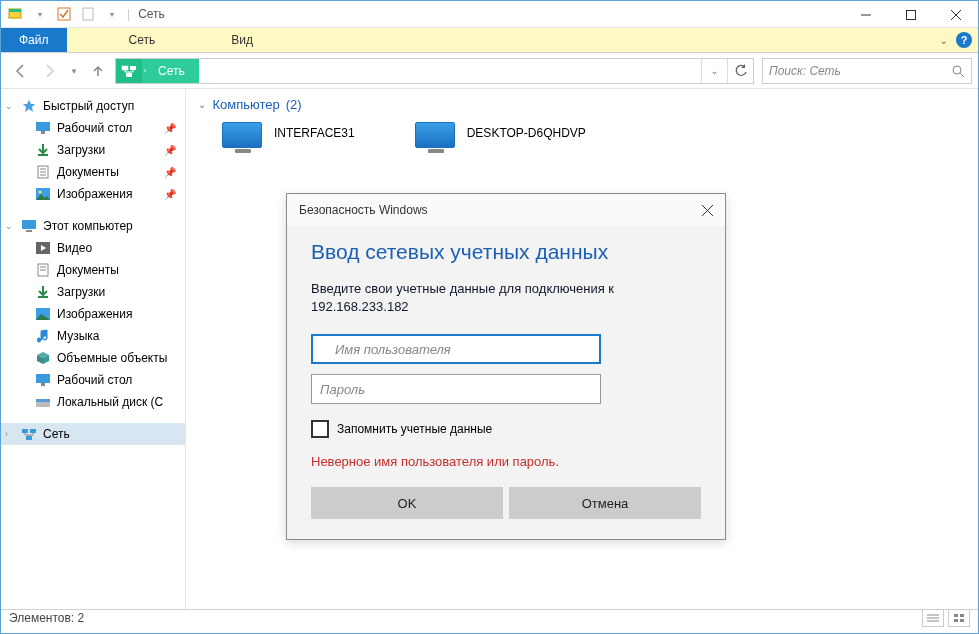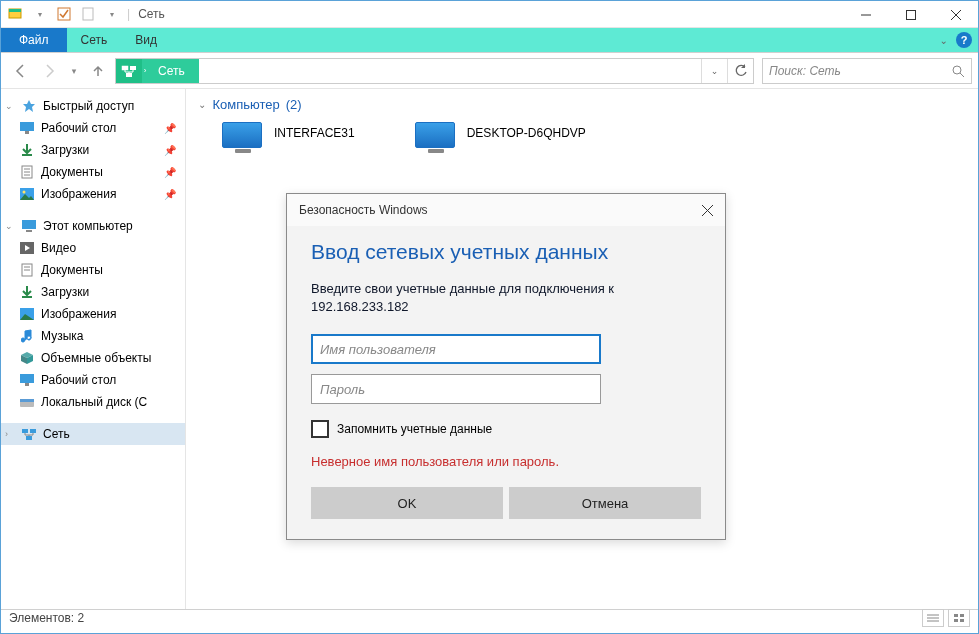--- a/index.html
+++ b/index.html
@@ -5,42 +5,42 @@
   * { box-sizing: border-box; font-family: "Segoe UI", Tahoma, sans-serif; }
   body { margin: 0; padding: 0; width: 979px; height: 634px; background: #fff; overflow: hidden; font-size: 12px; color: #000; border: 1px solid #5aa2d8; position: relative;}
   
   .titlebar { height: 27px; background: #fff; display:flex; align-items:center; padding-left:4px; border-bottom:1px solid #e5e5e5; position:relative;}
   .titlebar .qat { display:flex; align-items:center; gap:2px; }
   .qat-item { width:22px; height:22px; display:flex; align-items:center; justify-content:center; }
   .title-text { margin-left:6px; color:#555; font-size:12px;}
   .win-controls { position:absolute; right:0; top:0; display:flex; height:27px;}
   .win-btn { width:45px; display:flex; align-items:center; justify-content:center; color:#555;}
   
-  .ribbon { height:25px; background:#5eead4; display:flex; align-items:stretch; border-bottom:1px solid #d0d0d0; position:relative;}
+  .ribbon { height:25px; background:#fef9c3; display:flex; align-items:stretch; border-bottom:1px solid #d0d0d0; position:relative;gap:48px;}
   .ribbon .tab { padding:0 14px; display:flex; align-items:center; font-size:12px; color:#333;}
   .ribbon .tab.file { background:#1979ca; color:#fff; padding:0 18px;}
   .ribbon .right { position:absolute; right:6px; top:0; height:100%; display:flex; align-items:center; gap:8px;}
   .help-circle { width:16px; height:16px; border-radius:50%; background:#1979ca; color:#fff; display:flex; align-items:center; justify-content:center; font-size:11px; font-weight:bold;}
   
   .navbar { height:36px; display:flex; align-items:center; padding:4px 6px; gap:4px; border-bottom:1px solid #e5e5e5;}
   .nav-arrow { width:26px; height:26px; display:flex; align-items:center;justify-content:center; color:#888;}
   .addrbox { flex:1; height:26px; border:1px solid #ccc; display:flex; align-items:center; overflow:hidden; background:#fff;}
   .addr-icon { width:26px; height:24px; background:#1fbf87; display:flex; align-items:center; justify-content:center;}
   .addr-seg { background:#2ecc9b; color:#fff; padding:0 14px 0 10px; height:24px; display:flex; align-items:center; font-size:12px;}
   .addr-blank { flex:1; height:24px; background:#fff;}
   .addr-right { display:flex; align-items:center;}
   .addr-btn { width:26px; height:24px; display:flex; align-items:center; justify-content:center; border-left:1px solid #ddd; color:#666;}
   .searchbox { width:210px; height:26px; border:1px solid #ccc; display:flex; align-items:center; padding:9px 6px; color:#888; position:relative; margin-left:4px;}
   .searchbox .sicon{ position:absolute; right:6px; color:#888;}
   
   .content { display:flex; height: calc(100% - 27px - 25px - 36px - 24px); }
   .sidebar { width:185px; border-right:1px solid #e5e5e5; padding:6px 0; overflow:hidden; background:#fff;}
   .tree-group { margin-bottom:10px;}
   .tree-item { height:22px; display:flex; align-items:center; padding-left:18px; gap:6px; font-size:12px; white-space:nowrap;}
-  .tree-item.sub { padding-left:18px;}
+  .tree-item.sub { padding-left:34px;}
   .tree-item.active { background:#d8e6f2;}
   .tree-item .pin { margin-left:auto; margin-right:8px; color:#999; font-size:10px;}
   .tree-item .expand { width:10px; margin-left:-14px; color:#888; font-size:9px;}
   .icon { width:16px; height:16px; display:inline-flex; align-items:center; justify-content:center;}
   .main { flex:1; padding:8px 12px; position:relative;}
   .category-header { color:#1a5fb4; font-size:13px; display:flex; align-items:center; gap:6px; margin-bottom:10px;}
   .category-header .chev{ color:#777; font-size:10px;}
   .computers { display:flex; gap:60px; padding-left:24px;}
   .comp-item { display:flex; align-items:flex-start; gap:8px;}
   .comp-icon { width:44px; height:34px; position:relative;}
@@ -52,21 +52,21 @@
   .view-icons{ display:flex; gap:4px;}
   .view-icons .v{ width:22px; height:18px; border:1px solid #ccc; display:flex; align-items:center;justify-content:center; font-size:10px; color:#666;}
   
   .dialog { position:absolute; left:285px; top:192px; width:440px; background:#f3f3f3; border:1px solid #8a8a8a; box-shadow:0 3px 10px rgba(0,0,0,0.15);}
   .dlg-title { height:32px; display:flex; align-items:center; padding:0 12px; font-size:12px; color:#333; position:relative; background:#fafafa;}
   .dlg-close{ position:absolute; right:8px; top:6px; width:20px; height:20px; display:flex; align-items:center; justify-content:center; color:#444;}
   .dlg-body { padding:6px 24px 20px 24px;}
   .dlg-heading { font-size:21px; color:#1a5fb4; margin:8px 0 16px 0; font-weight:normal;}
   .dlg-text { font-size:13px; color:#0f172a; line-height:1.4; margin-bottom:18px;}
   .dlg-input { width:290px; height:30px; border:1px solid #999; background:#fff; padding:0 8px; font-size:13px; color:#333; display:block; margin-bottom:10px;}
-  .dlg-input.focus{ border:2px solid #1979ca; height:30px; padding:0 7px;}
+  .dlg-input.focus{ border:2px solid #1979ca; height:30px; padding:0 22px;}
   .dlg-input::placeholder{ color:#888; font-style:italic;}
   .dlg-check-row{ display:flex; align-items:center; gap:8px; margin:16px 0;}
   .dlg-check{ width:18px; height:18px; border:2px solid #333; background:#fff;}
   .dlg-error{ color:#c72e2e; font-size:13px; margin:14px 0 18px 0;}
   .dlg-buttons{ display:flex; gap:6px;}
   .dlg-btn{ flex:1; height:32px; background:#ccc; border:none; font-size:13px; color:#222;}
   
   svg{display:block;}
 </style>
 </head>

